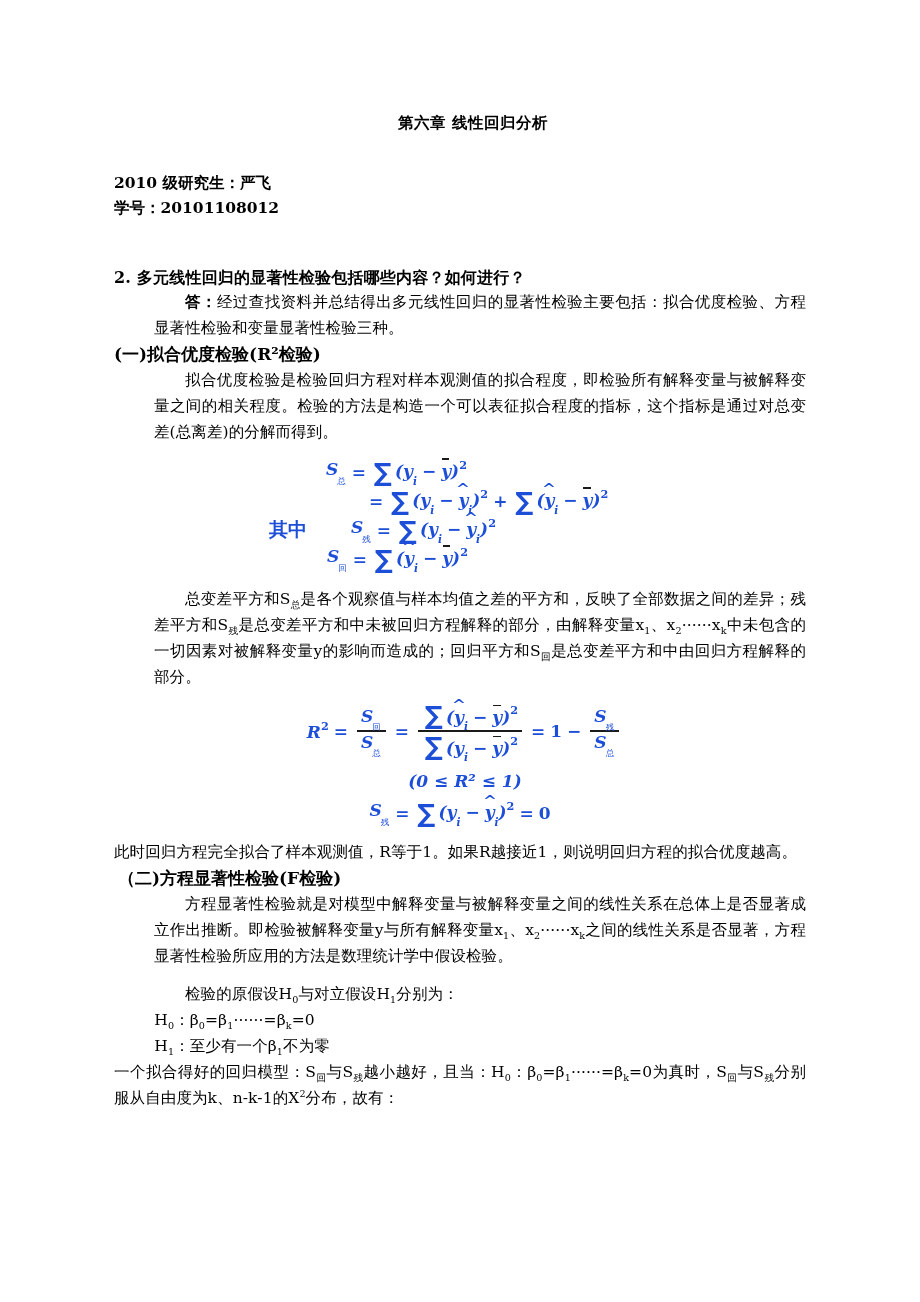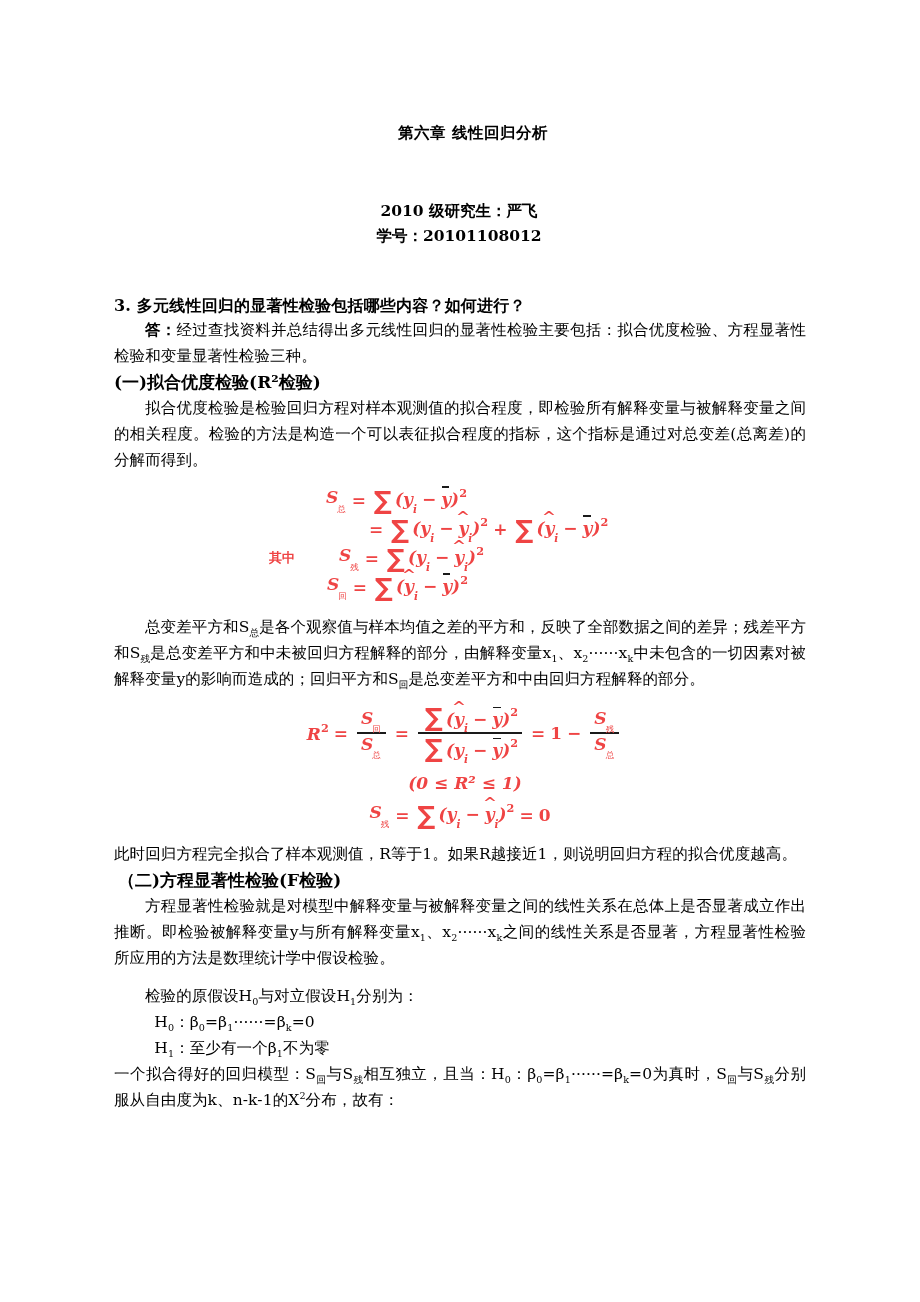--- a/index.html
+++ b/index.html
@@ -26,27 +26,27 @@
     top: 0;
     width: 692px;
   }
 
   
   .doc-title {
     text-align: center;
     font-weight: bold;
     font-size: 15.5px;
     letter-spacing: 0.5px;
-    margin: 14px;
+    margin: 4px;
     padding-top: 109px;
     padding-left: 26px;
   }
   .meta-block {
-    margin-top: 54px;
-    text-align: center;
+    margin-top: 36px;
+    text-align: left;
     font-weight: bold;
     font-size: 15.5px;
     line-height: 25px;
     padding-right: 2px;
   }
   .meta-line { white-space: nowrap; }
 
   
   .q-heading {
     font-weight: bold;
@@ -64,38 +64,38 @@
   .sec-heading.indent1 { padding-left: 4px; }
 
   p.para {
     margin: 0;
     font-size: 15.5px;
     line-height: 26px;
     text-align: justify;
     text-justify: inter-ideograph;
     letter-spacing: 0.1px;
   }
-  p.para.ind { text-indent: 2em; }
+  p.para.ind { text-indent: 2em; margin-left: 40px; }
   p.para.noind { text-indent: 0; }
   p.para.ind3 { padding-left: 2.6em; }
 
   b.bold { font-weight: bold; }
 
   sub, sup {
     font-size: 0.62em;
     line-height: 0;
   }
 
   
   .math {
     font-family: "DejaVu Serif", "Liberation Serif", serif;
     font-style: italic;
     font-weight: bold;
     font-size: 17px;
-    color: #ef4444;
+    color: #1d4ed8;
   }
   .mathblock {
     margin: 0;
     padding: 0;
   }
   .mrow {
     display: flex;
     align-items: center;
     white-space: nowrap;
     height: 29px;
@@ -172,37 +172,37 @@
     height: 1.6px;
     background: #1a1a1a;
     margin: 1px 0;
   }
 
   .mcenter { justify-content: center; }
   .qizhong {
     font-style: normal;
     font-weight: bold;
     font-family: "DejaVu Sans", sans-serif;
-    font-size: 13px;
+    font-size: 19px;
   }
 </style>
 </head>
 <body>
 
 <div class="page">
   <div class="content">
 
     <div class="doc-title">第六章 线性回归分析</div>
 
     <div class="meta-block">
       <div class="meta-line">2010 级研究生：严飞</div>
       <div class="meta-line">学号：20101108012</div>
     </div>
 
-    <div class="q-heading">3. 多元线性回归的显著性检验包括哪些内容？如何进行？</div>
+    <div class="q-heading">2. 多元线性回归的显著性检验包括哪些内容？如何进行？</div>
 
     <p class="para ind">
       <b class="bold">答：</b><span>经过查找资料并总结得出多元线性回归的显著性检验主要包括：拟合优度检验、方程显著性检验和变量显著性检验三种。</span>
     </p>
 
     <div class="sec-heading">(一)拟合优度检验(R²检验)</div>
 
     <p class="para ind">拟合优度检验是检验回归方程对样本观测值的拟合程度，即检验所有解释变量与被解释变量之间的相关程度。检验的方法是构造一个可以表征拟合程度的指标，这个指标是通过对总变差(总离差)的分解而得到。</p>
 
     <div class="mathblock math" style="margin-top:12px;">
@@ -295,17 +295,17 @@
     </p>
 
     <p class="para noind ind3">
       H<sub>0</sub>：β<sub>0</sub>=β<sub>1</sub>······=β<sub>k</sub>=0
     </p>
     <p class="para noind ind3">
       H<sub>1</sub>：至少有一个β<sub>1</sub>不为零
     </p>
 
     <p class="para noind">
-      <span>一个拟合得好的回归模型：S</span><sub>回</sub><span>与S</span><sub>残</sub><span>相互独立，且当：H</span><sub>0</sub><span>：β</span><sub>0</sub><span>=β</span><sub>1</sub><span>······=β</span><sub>k</sub><span>=0为真时，S</span><sub>回</sub><span>与S</span><sub>残</sub><span>分别服从自由度为k、n-k-1的X</span><sup>2</sup><span>分布，故有：</span>
+      <span>一个拟合得好的回归模型：S</span><sub>回</sub><span>与S</span><sub>残</sub><span>越小越好，且当：H</span><sub>0</sub><span>：β</span><sub>0</sub><span>=β</span><sub>1</sub><span>······=β</span><sub>k</sub><span>=0为真时，S</span><sub>回</sub><span>与S</span><sub>残</sub><span>分别服从自由度为k、n-k-1的X</span><sup>2</sup><span>分布，故有：</span>
     </p>
 
   </div>
 </div>
 
 </body></html>

